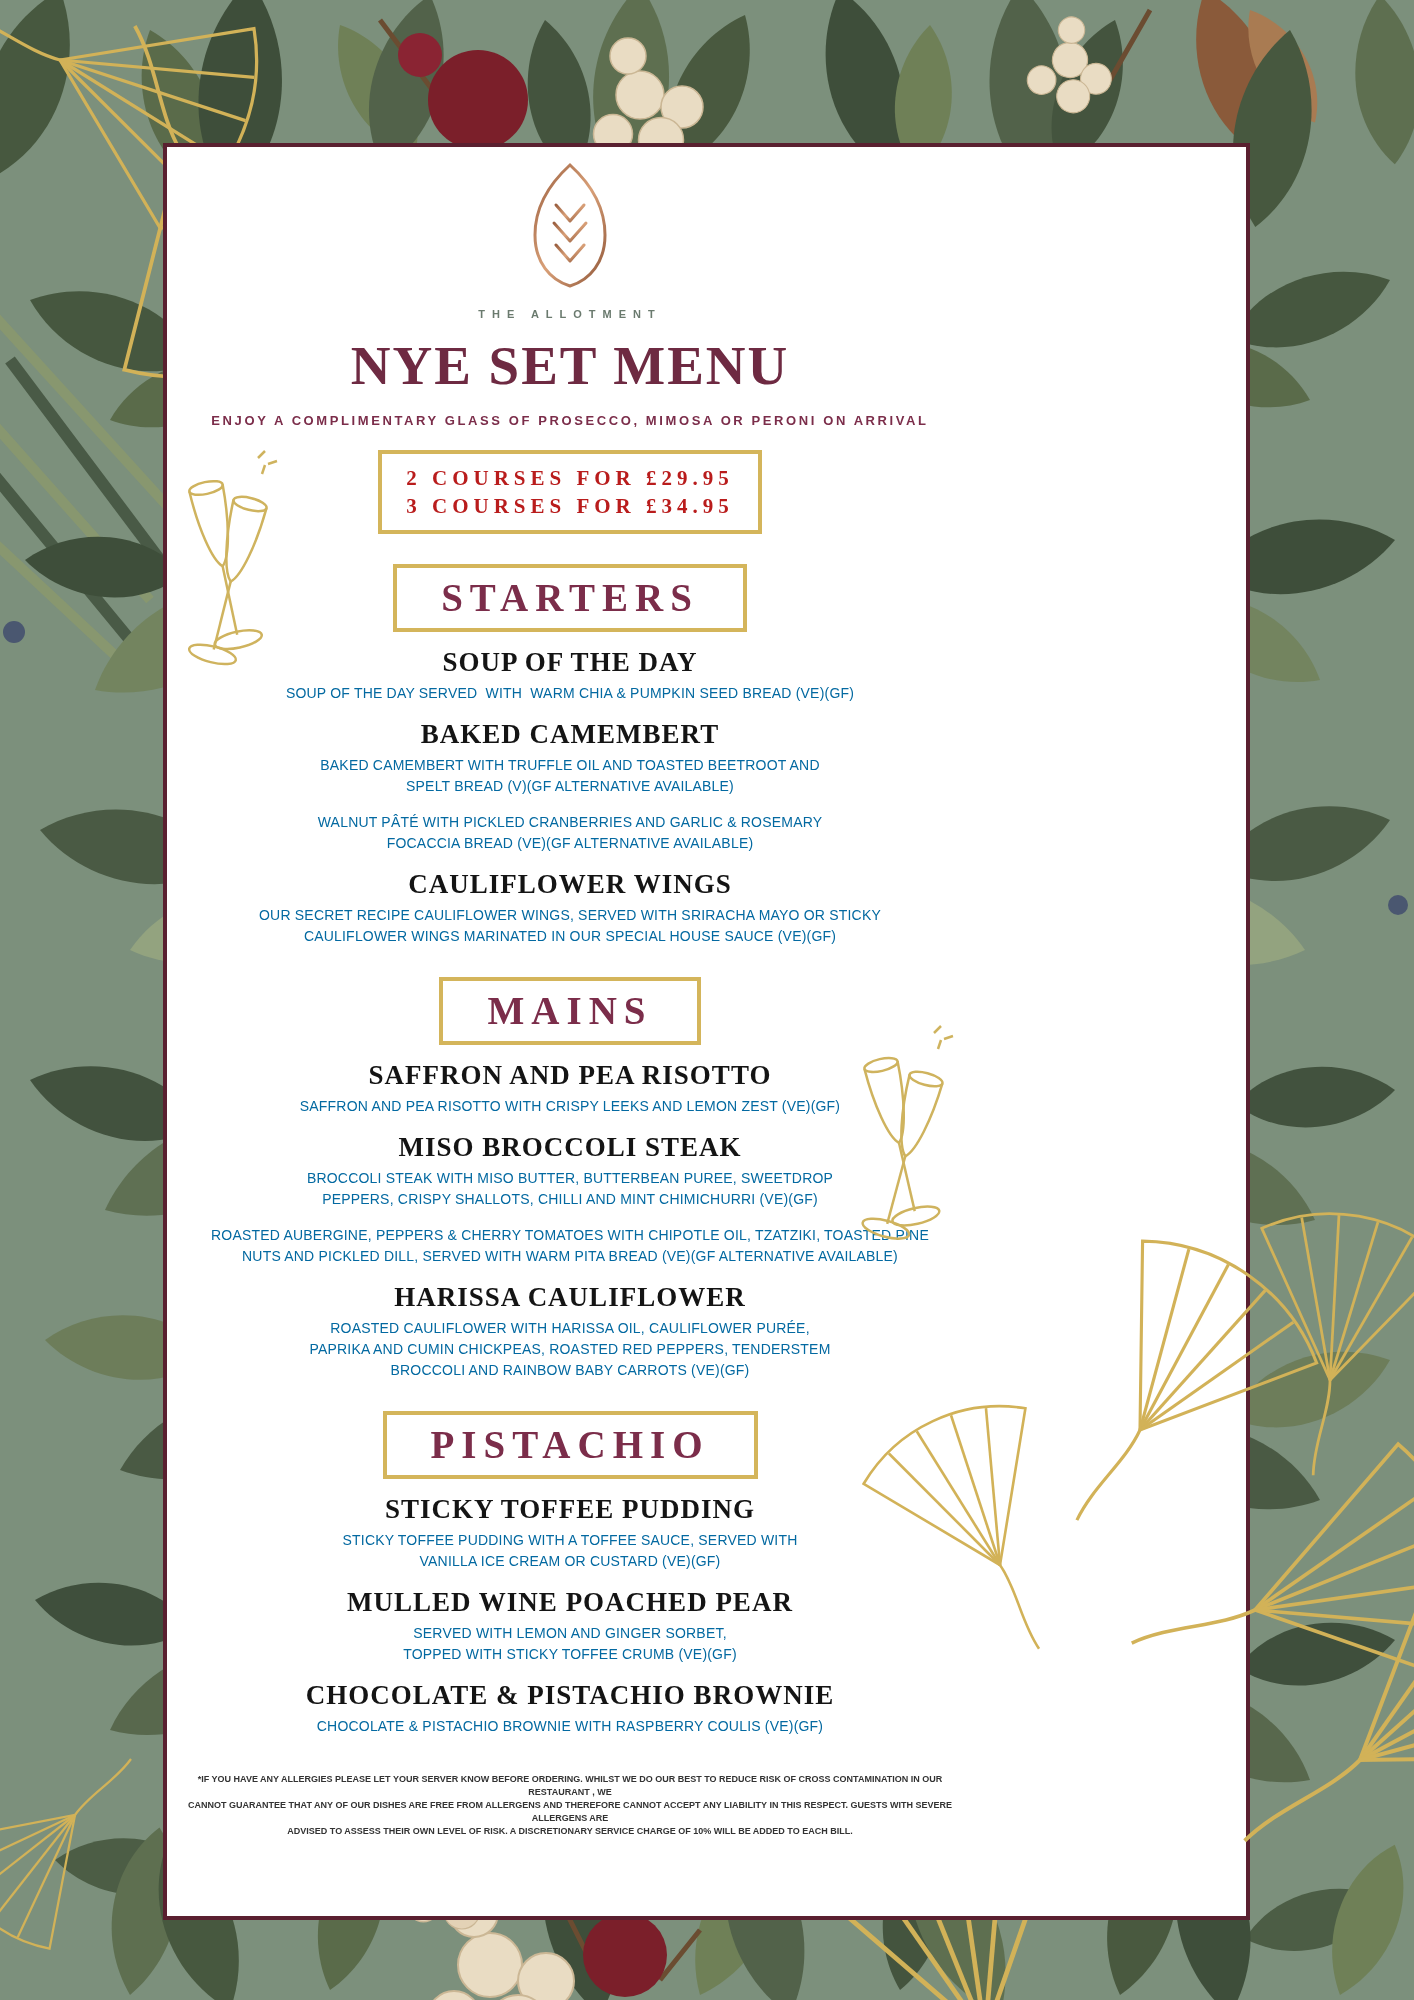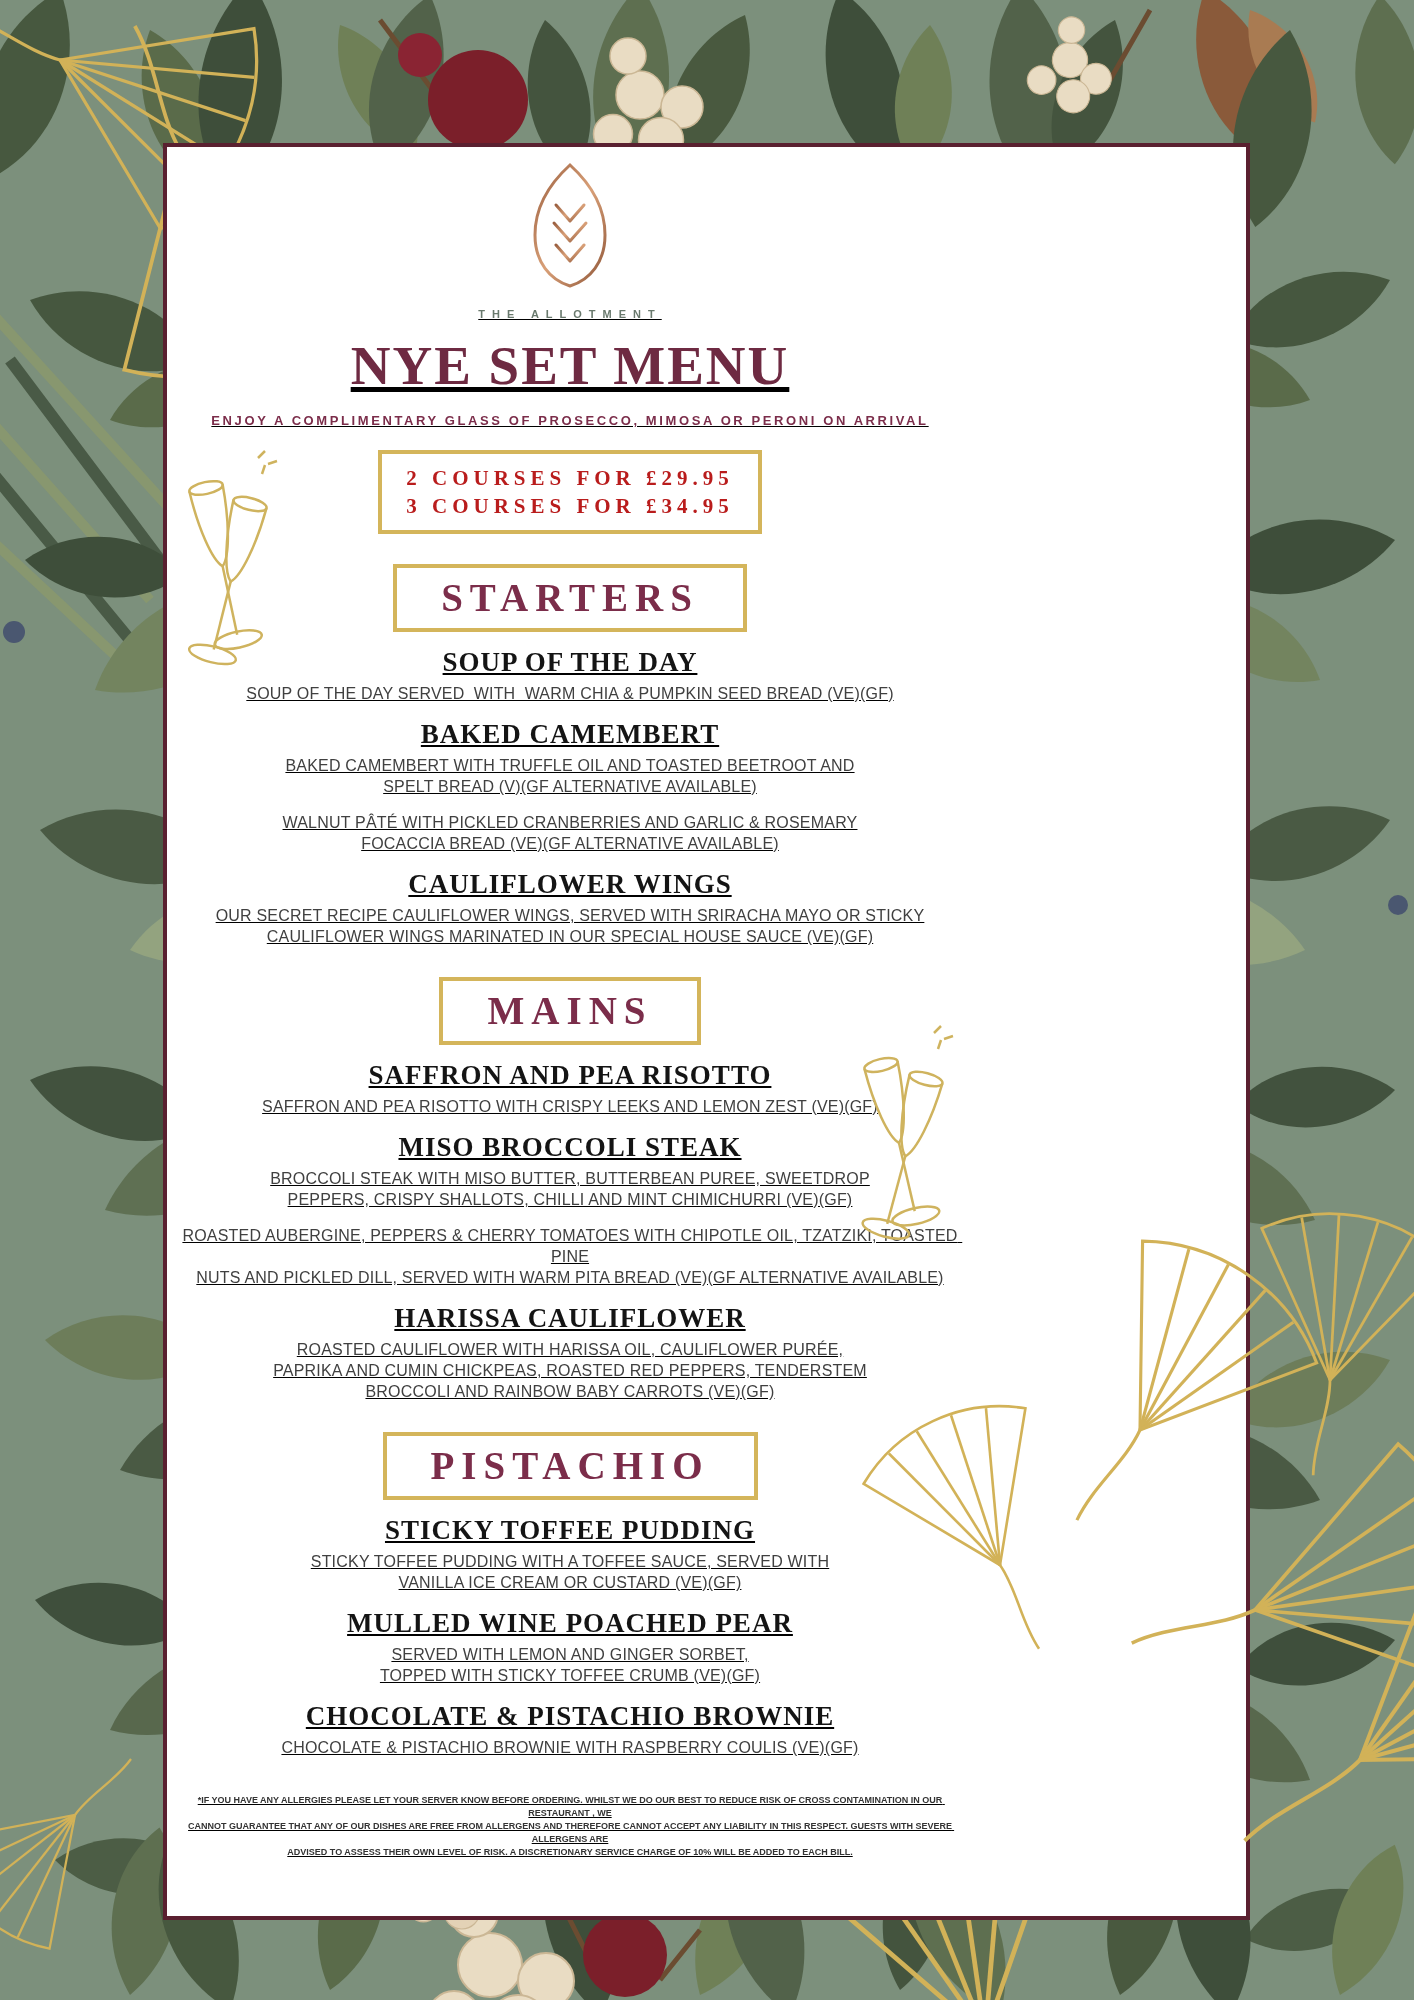--- a/index.html
+++ b/index.html
@@ -3,37 +3,37 @@
 <meta charset="utf-8">
 <style>
   html,body{margin:0;padding:0;}
   body{font-family:"Liberation Sans",sans-serif;}
   #poster{position:relative;width:1414px;height:2000px;background:#7C907C;overflow:hidden;}
   #bg,#overlay{position:absolute;left:0;top:0;width:1414px;height:2000px;pointer-events:none;}
   #bg{z-index:0;}
   #overlay{z-index:3;}
   .card{position:absolute;left:163px;top:143px;width:1087px;height:1777px;background:#ffffff;
         border:4px solid #5A2030;box-sizing:border-box;z-index:2;}
-  .content{width:806px;text-align:center;padding-top:12px;text-decoration:underline;}
+  .content{width:806px;text-align:center;padding-top:12px;}
   .logo-wrap{line-height:0;}
   .wordmark{margin-top:8px;font-size:11px;font-weight:bold;letter-spacing:7px;color:#6A7A6E;line-height:14px;}
   .title{margin:14px 0 0 0;font-family:"Liberation Serif",serif;font-weight:600;font-size:55px;
          line-height:62px;letter-spacing:2px;color:#6E2A42;}
   .subtitle{margin-top:16px;font-size:13px;font-weight:bold;letter-spacing:2.6px;color:#7B2D4A;line-height:15px;}
   .prices-box{display:inline-block;margin-top:22px;border:4px solid #D4B55B;padding:10px 24px;background:#fff;}
   .price-line{font-family:"Liberation Serif",serif;font-weight:700;font-size:21px;line-height:28px;
               letter-spacing:5px;color:#b91c1c;white-space:nowrap;}
   .menu-section{margin-top:30px;}
   .heading-box{display:inline-block;border:4px solid #D4B55B;padding:12px 44px;background:#fff;}
   .heading{margin:0;font-family:"Liberation Serif",serif;font-weight:700;font-size:39px;line-height:36px;
            letter-spacing:7px;color:#7B2D4A;}
   .item{margin-top:15px;}
   .item-name{margin:0;font-family:"Liberation Serif",serif;font-weight:700;font-size:27px;line-height:31px;
              letter-spacing:1px;color:#141414;}
-  .item-desc{margin:5px 0 0 0;font-size:16px;line-height:21px;letter-spacing:0.2px;color:#404040;white-space:pre-wrap;}
+  .item-desc{margin:5px 0 0 0;font-size:14px;line-height:21px;letter-spacing:0.2px;color:#0369a1;white-space:pre-wrap;}
   .disclaimer{margin-top:36px;font-size:9px;font-weight:bold;line-height:13px;color:#333;white-space:pre-wrap;}
 </style>
 </head>
 <body>
 
 <div id="poster">
 
   <svg id="bg" viewBox="0 0 1414 2000" aria-hidden="true">
     <defs>
       <path id="leaf" d="M0,0 C-24,-28 -26,-72 0,-100 C26,-72 24,-28 0,0 Z"></path>

